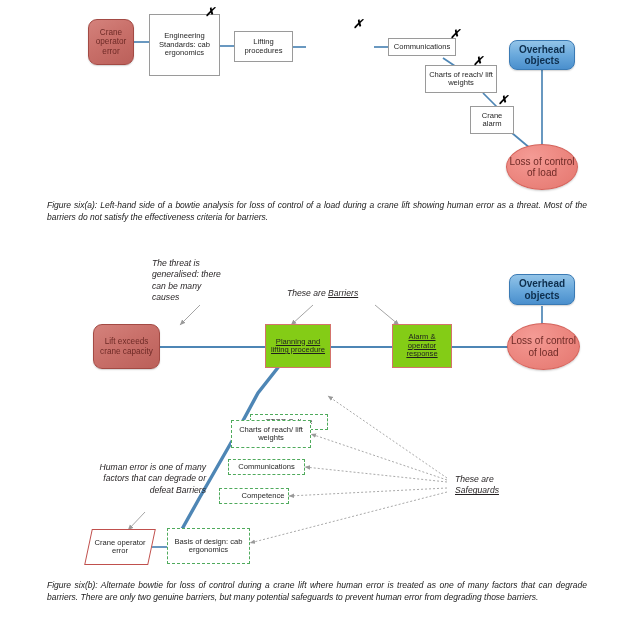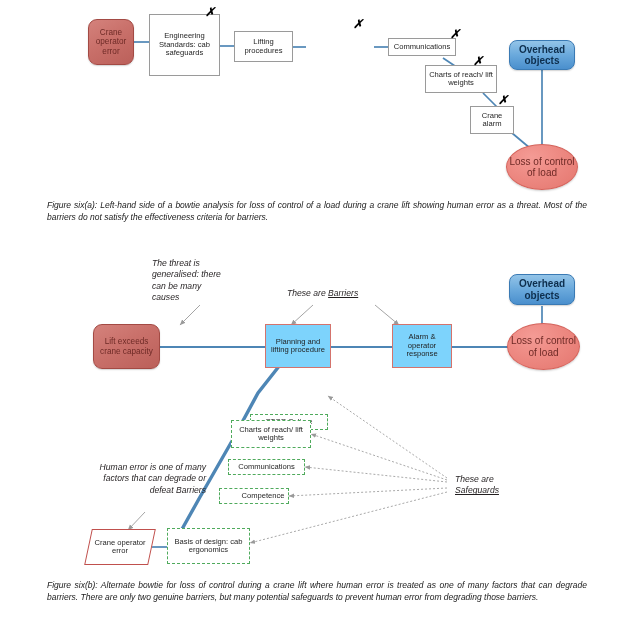--- a/index.html
+++ b/index.html
@@ -57,25 +57,26 @@
   
   .barrier-grey {
     background: #ffffff;
     border: 1px solid #9a9a9a;
     font-size: 7.6px;
     color: #1f1f1f;
     padding: 1px 2px;
   }
   
   .barrier-red {
-    background: #7dd3fc;
+    background: #84cc16;
     border: 1.2px solid #d4736c;
     font-size: 7.6px;
     color: #1f1f1f;
     padding: 1px 2px;
+    text-decoration: underline;
   }
   
   .safeguard-green {
     background: #ffffff;
     border: 1.3px dashed #4faa5c;
     font-size: 7.6px;
     color: #1f1f1f;
     padding: 1px 2px;
   }
   
@@ -161,21 +162,21 @@
     <line x1="512" y1="133" x2="537" y2="154" stroke="#4e86b5" stroke-width="1.7" marker-end="url(#arrBlue)"></line>
 
     <line x1="542" y1="70" x2="542" y2="145" stroke="#4e86b5" stroke-width="1.7"></line>
   </svg>
 
   <div class="node threat-round" style="left:88px; top:19px; width:46px; height:46px;">
     <span>Crane operator error</span>
   </div>
 
   <div class="node barrier-grey" style="left:149px; top:14px; width:71px; height:62px;">
-    <span>Engineering Standards: cab safeguards</span>
+    <span>Engineering Standards: cab ergonomics</span>
   </div>
   <div class="xmark" style="left:205px; top:6px;">
     <span>✗</span>
   </div>
 
   <div class="node barrier-grey" style="left:234px; top:31px; width:59px; height:31px;">
     <span>Lifting procedures</span>
   </div>
 
   <div class="xmark" style="left:353px; top:18px;">

